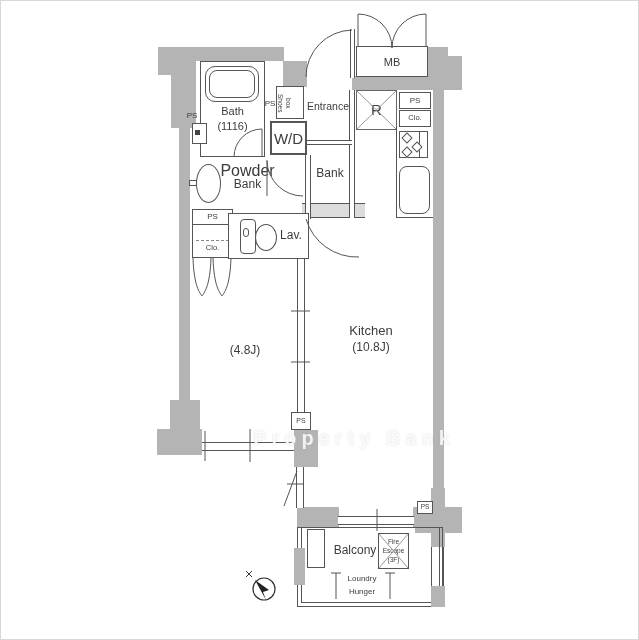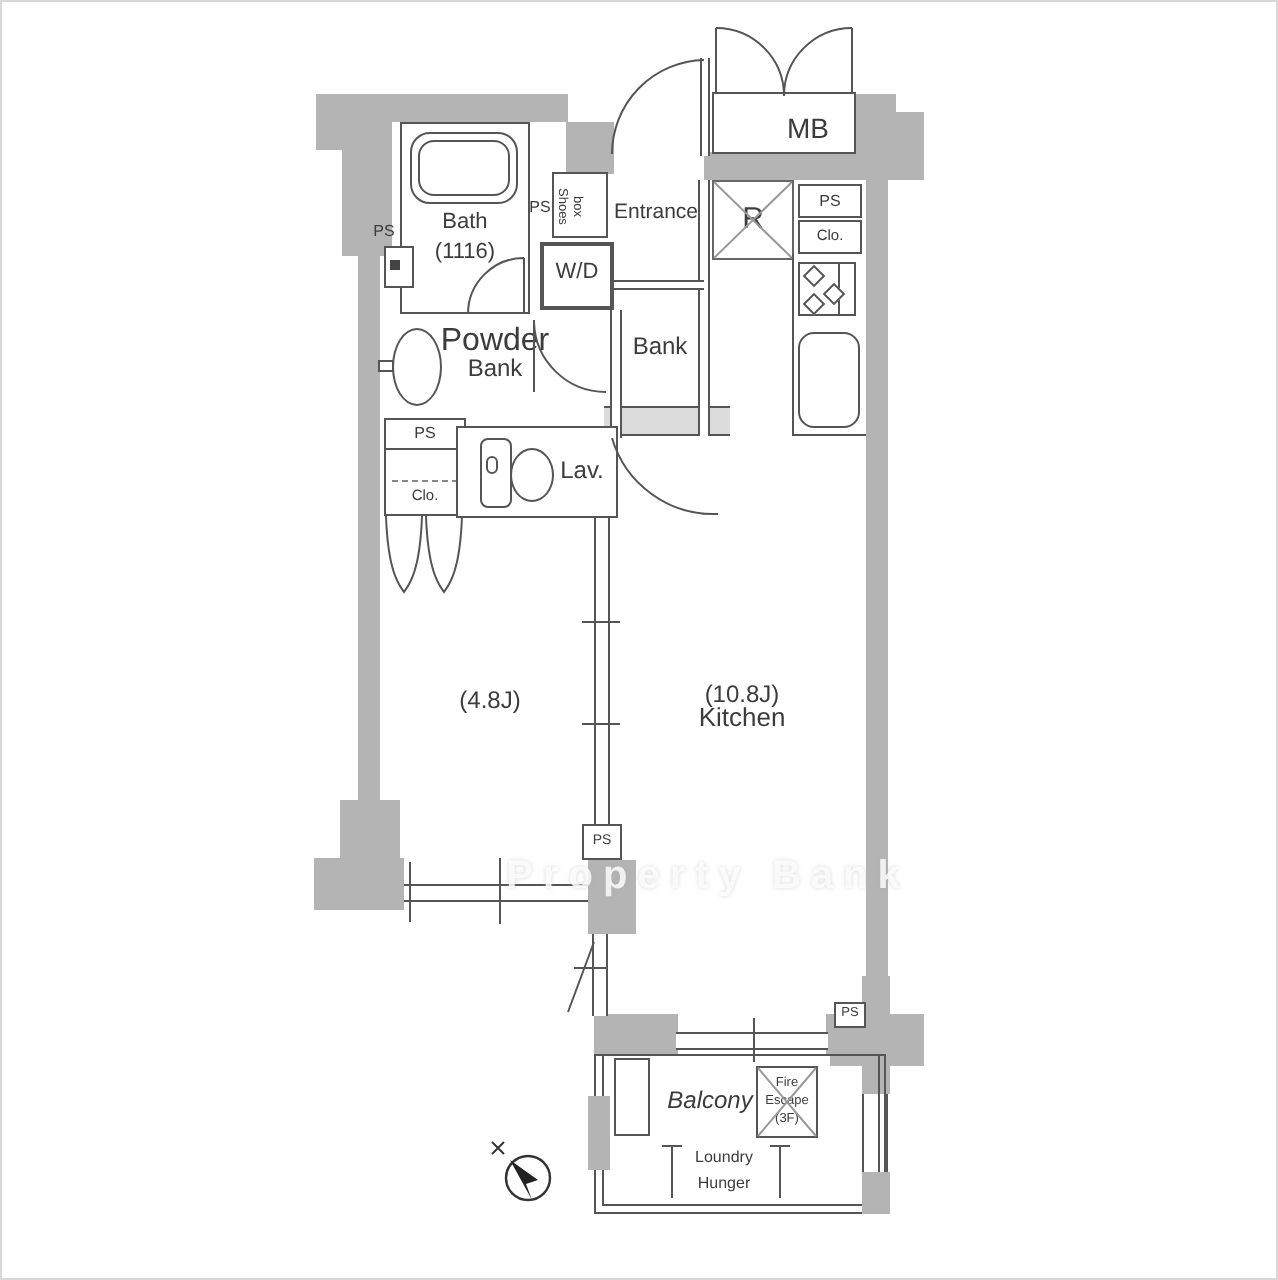--- a/index.html
+++ b/index.html
@@ -81,44 +81,44 @@
   <div class="box" style="left:243px;top:228px;width:6px;height:9px;border-radius:3px;"></div>
   <div class="box" style="left:196px;top:164px;width:25px;height:39px;border-radius:50%;"></div>
   <div class="box" style="left:189px;top:180px;width:8px;height:6px;"></div>
   <div class="box" style="left:291px;top:412px;width:20px;height:18px;"></div>
   <div class="box nofill" style="left:297px;top:527px;width:146px;height:80px;"></div>
   <div class="box nofill" style="left:301px;top:527px;width:139px;height:76px;border-top:none;"></div>
   <div class="box" style="left:307px;top:529px;width:18px;height:39px;"></div>
   <div class="box" style="left:378px;top:533px;width:31px;height:36px;"></div>
   <div class="box" style="left:417px;top:501px;width:16px;height:13px;z-index:3;"></div>
 
-  <div class="lbl" style="left:368px;top:56px;width:72px;font-size:14px;">MB</div>
+  <div class="lbl" style="left:356px;top:56px;width:72px;font-size:11px;">MB</div>
   <div class="lbl" style="left:356px;top:101px;width:41px;font-size:15px;">R</div>
   <div class="lbl" style="left:399px;top:96px;width:32px;font-size:8px;">PS</div>
   <div class="lbl" style="left:399px;top:114px;width:32px;font-size:7.5px;">Clo.</div>
   <div class="lbl" style="left:277px;top:88px;width:26px;height:30px;font-size:6.5px;writing-mode:vertical-lr;white-space:normal;">
     <span>Shoes</span> <span>box</span>
   </div>
   <div class="lbl" style="left:300px;top:100px;width:56px;font-size:10.5px;">Entrance</div>
   <div class="lbl" style="left:305px;top:167px;width:50px;font-size:12px;">Bank</div>
-  <div class="lbl" style="left:270px;top:130px;width:37px;font-size:11px;">W/D</div>
+  <div class="lbl" style="left:270px;top:130px;width:37px;font-size:15px;">W/D</div>
   <div class="lbl" style="left:200px;top:105px;width:65px;font-size:11px;">Bath</div>
   <div class="lbl" style="left:200px;top:120px;width:65px;font-size:11px;">(1116)</div>
   <div class="lbl" style="left:180px;top:111px;width:24px;font-size:8px;">PS</div>
   <div class="lbl" style="left:258px;top:99px;width:24px;font-size:8px;">PS</div>
   <div class="lbl" style="left:205px;top:162px;width:85px;font-size:16px;">Powder</div>
   <div class="lbl" style="left:205px;top:178px;width:85px;font-size:12px;">Bank</div>
   <div class="lbl" style="left:272px;top:229px;width:38px;font-size:12px;">Lav.</div>
   <div class="lbl" style="left:192px;top:212px;width:41px;font-size:8px;">PS</div>
   <div class="lbl" style="left:192px;top:244px;width:41px;font-size:7.5px;">Clo.</div>
   <div class="lbl" style="left:190px;top:344px;width:110px;font-size:12px;">(4.8J)</div>
-  <div class="lbl" style="left:312px;top:324px;width:118px;font-size:13px;margin-top:28px;">Kitchen</div>
+  <div class="lbl" style="left:312px;top:324px;width:118px;font-size:13px;">Kitchen</div>
   <div class="lbl" style="left:312px;top:341px;width:118px;font-size:12px;">(10.8J)</div>
   <div class="lbl" style="left:291px;top:417px;width:20px;font-size:7px;">PS</div>
-  <div class="lbl" style="left:328px;top:544px;width:54px;font-size:12px;font-style:italic;">Balcony</div>
+  <div class="lbl" style="left:328px;top:544px;width:54px;font-size:12px;">Balcony</div>
   <div class="lbl" style="left:378px;top:537px;width:31px;font-size:6.5px;line-height:1.4;">
     <div>Fire</div>
     <div>Escape</div>
     <div>(3F)</div>
   </div>
   <div class="lbl" style="left:338px;top:574px;width:48px;font-size:8px;">Loundry</div>
   <div class="lbl" style="left:338px;top:587px;width:48px;font-size:8px;">Hunger</div>
   <div class="lbl" style="left:417px;top:503px;width:16px;font-size:6.5px;z-index:4;">PS</div>
 
   <svg class="overlay" width="639" height="640" viewBox="0 0 639 640">

